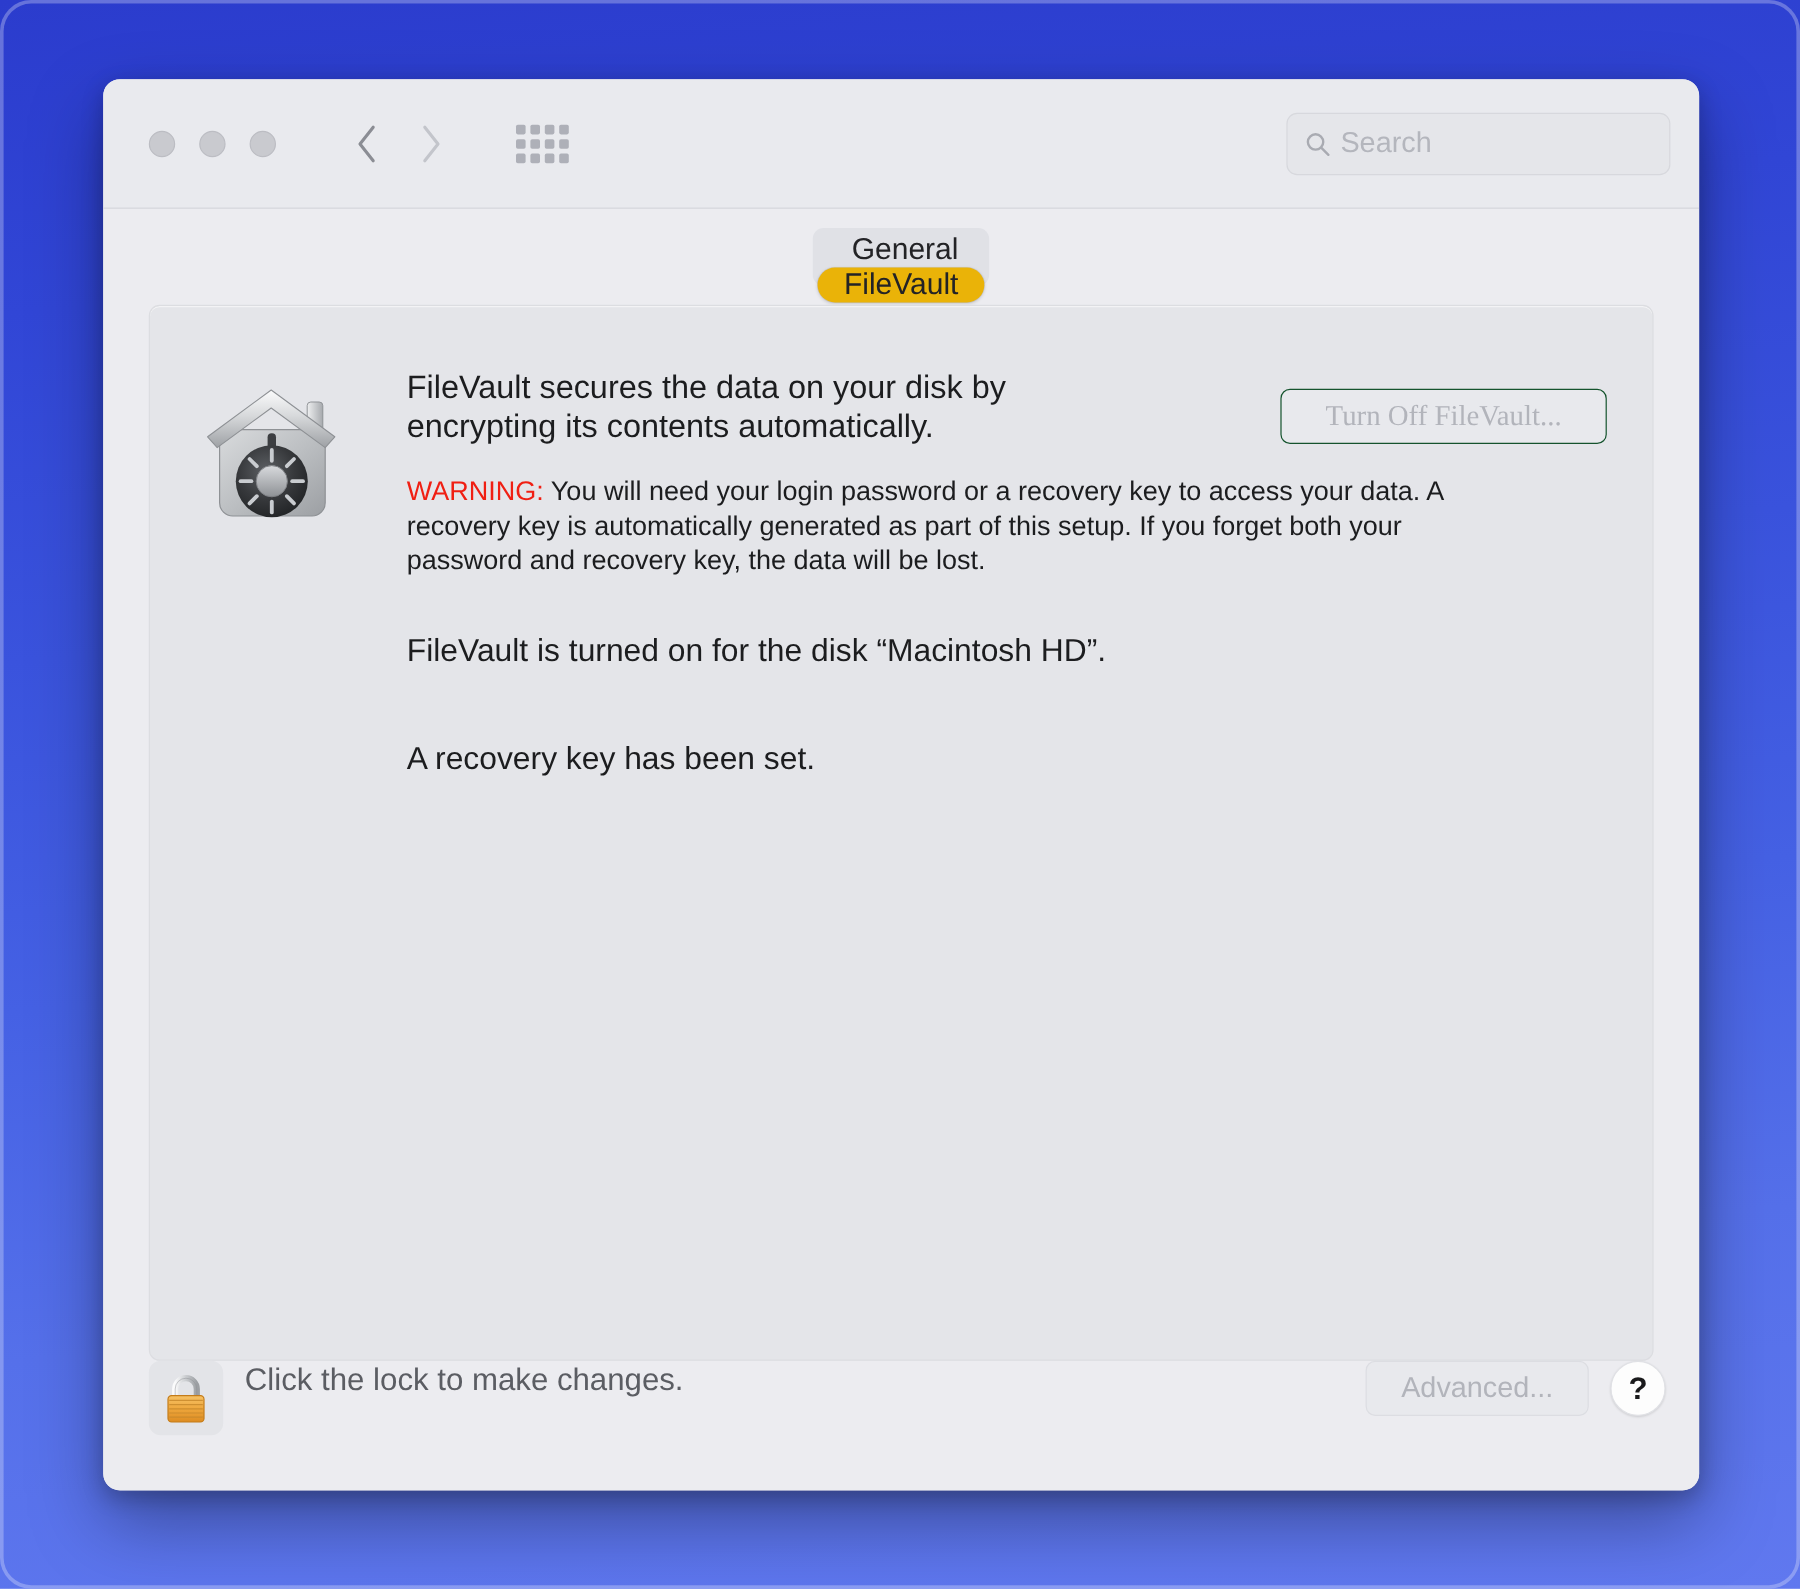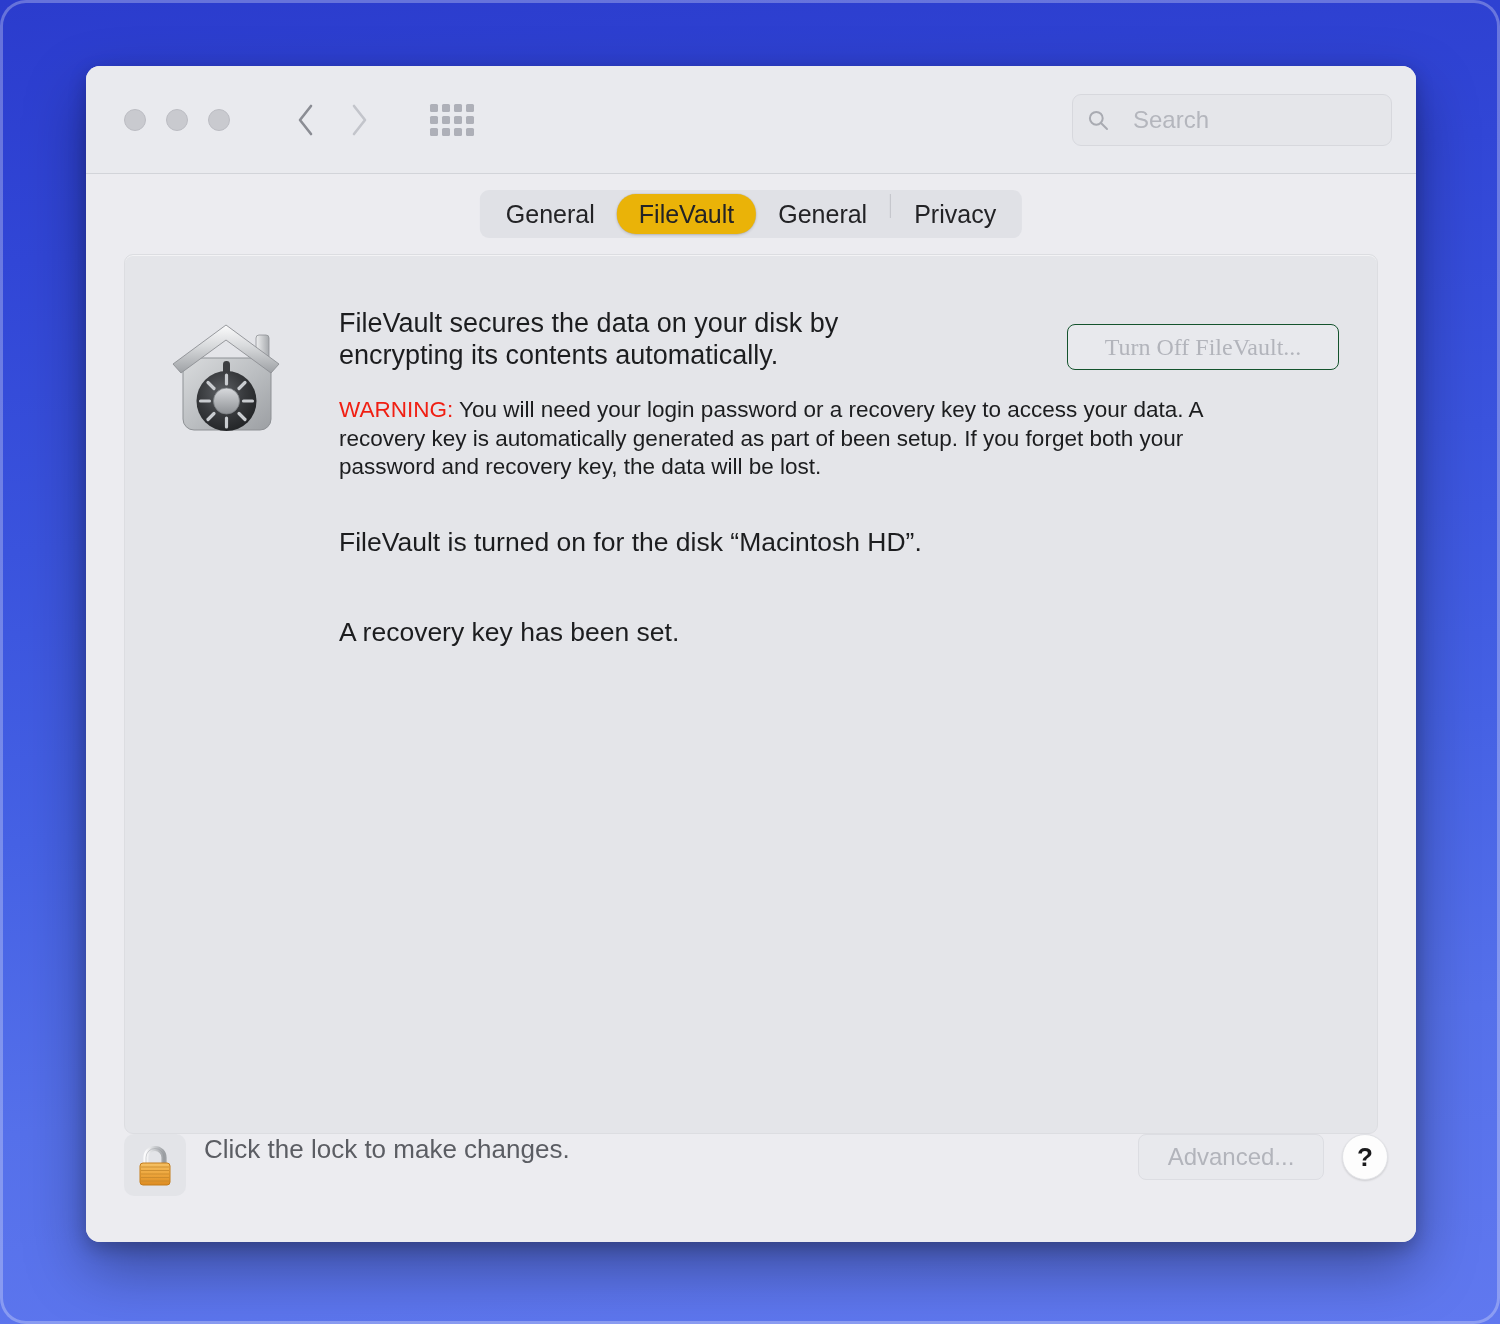--- a/index.html
+++ b/index.html
@@ -108,21 +108,21 @@
     top: 50%;
     transform: translateY(-50%);
     width: 320px;
     height: 52px;
     background: #e5e6ea;
     border: 1px solid #d7d8dd;
     border-radius: 9px;
     display: flex;
     align-items: center;
     padding: 0 14px;
-    gap: 24px;
+    gap: 8px;
   }
   .search-icon { width: 22px; height: 22px; flex: 0 0 auto; }
   .search-icon circle, .search-icon line { stroke: #a9abb2; }
   .search-input {
     border: none;
     outline: none;
     background: transparent;
     font-family: "Liberation Sans", sans-serif;
     font-size: 24px;
     color: #4a4c52;
@@ -140,22 +140,23 @@
   
   .tabbar {
     position: absolute;
     top: 16px;
     left: 50%;
     transform: translateX(-50%);
     height: 48px;
     background: #e0e1e6;
     border-radius: 9px;
     display: flex;
-    align-items: flex-start;
+    align-items: flex-end;
     padding: 4px;
+    flex-direction: column;
   }
   .tab {
     position: relative;
     height: 40px;
     padding: 0 22px;
     display: flex;
     align-items: center;
     font-size: 25px;
     color: #232326;
     border-radius: 7px;
@@ -426,21 +427,21 @@
             <line x1="45" y1="67.5" x2="51" y2="73.5"></line>
           </g>
 
           <circle cx="63.5" cy="86" r="13" fill="url(#knobG)" stroke="#7e8185" stroke-width="0.8"></circle>
         </svg>
 
         <div class="fv-text">
           <div class="fv-intro">FileVault secures the data on your disk by encrypting its contents automatically.</div>
           <div class="fv-warning">
             <span class="warn-label">WARNING:</span>
-            <span>You will need your login password or a recovery key to access your data. A recovery key is automatically generated as part of been setup. If you forget both your password and recovery key, the data will be lost.</span>
+            <span>You will need your login password or a recovery key to access your data. A recovery key is automatically generated as part of this setup. If you forget both your password and recovery key, the data will be lost.</span>
           </div>
         </div>
 
         <button class="btn-turnoff">Turn Off FileVault...</button>
       </div>
 
       <div class="fv-status fv-status-2">A recovery key has been set.</div>
       <div class="fv-status fv-status-1">FileVault is turned on for the disk “Macintosh HD”.</div>
     </div>
 

